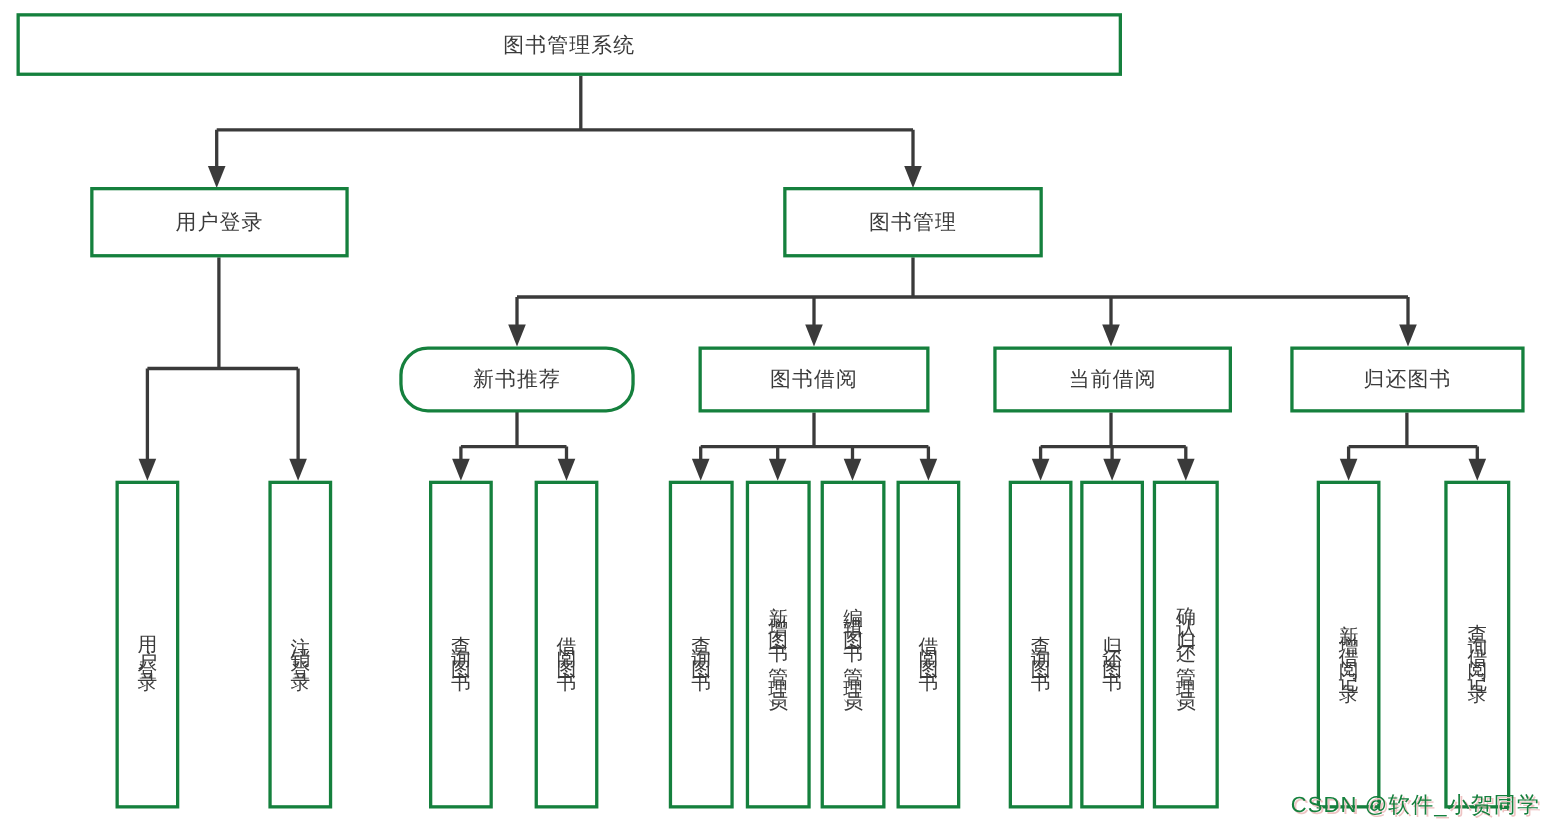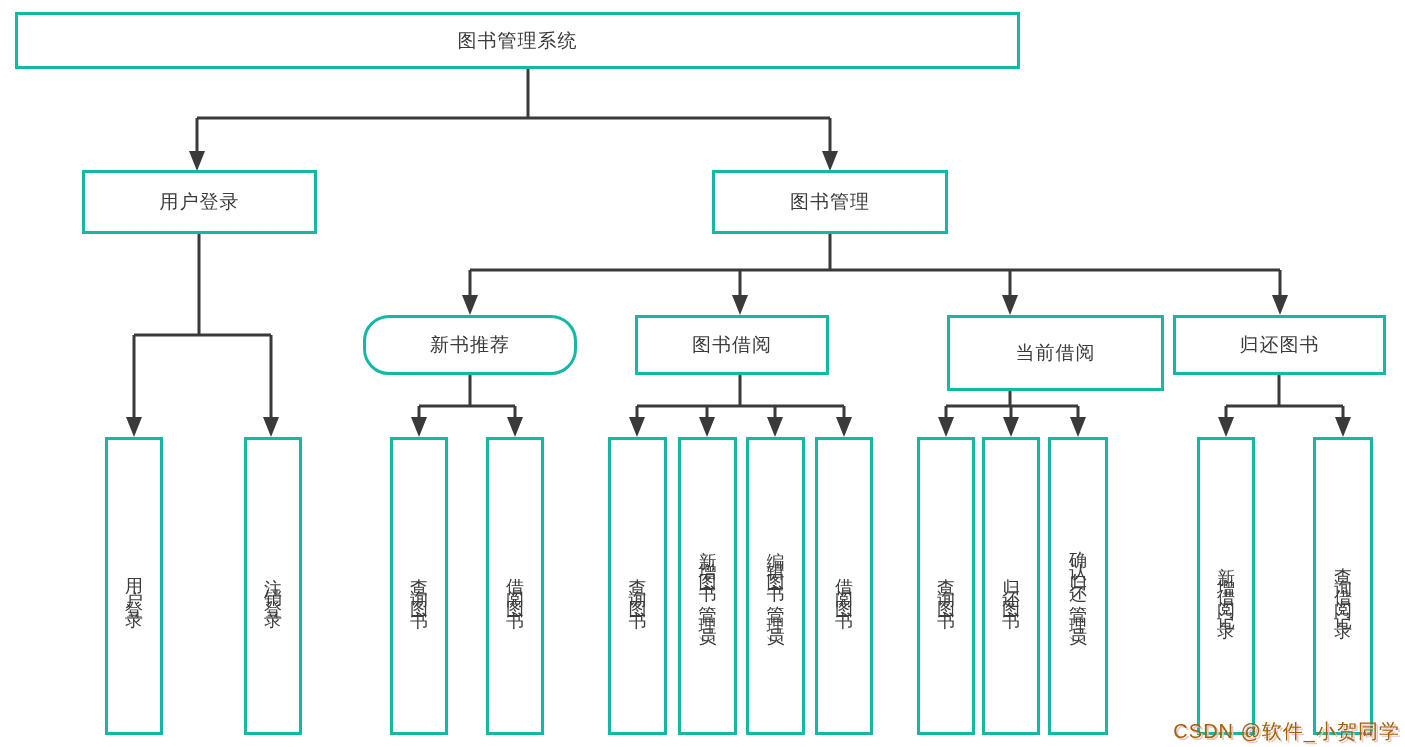--- a/index.html
+++ b/index.html
@@ -8,21 +8,21 @@
     width:1405px;height:747px;
     background:#ffffff;
     overflow:hidden;
     font-family:"Liberation Sans", sans-serif;
   }
   svg.wires{position:absolute;left:0;top:0;z-index:1;}
   .box{
     position:absolute;
     box-sizing:border-box;
     background:#ffffff;
-    border:3px solid #14b8a6;
+    border:3px solid #15803d;
     display:flex;
     align-items:center;
     justify-content:center;
     color:#3b3b3b;
     z-index:2;
   }
   .hbox{font-size:19px;letter-spacing:1px;white-space:nowrap;}
   .vbox .vtext{
     writing-mode:vertical-rl;
     text-orientation:mixed;
@@ -30,21 +30,21 @@
     letter-spacing:11px;
     line-height:1;
     white-space:nowrap;
   }
   .watermark{
     position:absolute;
     right:5px;bottom:2px;
     z-index:6;
     font-size:20px;
     letter-spacing:1px;
-    color:#a16207;
+    color:#15803d;
     text-shadow:2px 2px 0 #eec3c3;
     white-space:nowrap;
   }
 </style>
 </head>
 <body>
 
 <div class="canvas">
 
   <svg class="wires" width="1405" height="747" viewBox="0 0 1405 747" fill="none" stroke="#3a3a3a" stroke-width="3">
@@ -104,24 +104,24 @@
   <div class="box hbox" style="left:82px;top:170px;width:235px;height:64px;">
     <span>用户登录</span>
   </div>
   <div class="box hbox" style="left:712px;top:170px;width:236px;height:64px;">
     <span>图书管理</span>
   </div>
 
   <div class="box hbox" style="left:363px;top:315px;width:214px;height:60px;border-radius:26px;">
     <span>新书推荐</span>
   </div>
-  <div class="box hbox" style="left:635px;top:315px;width:194px;height:60px;">
+  <div class="box hbox" style="left:635px;top:315px;width:210px;height:60px;">
     <span>图书借阅</span>
   </div>
-  <div class="box hbox" style="left:903px;top:315px;width:217px;height:76px;margin-left:44px;">
+  <div class="box hbox" style="left:903px;top:315px;width:217px;height:60px;">
     <span>当前借阅</span>
   </div>
   <div class="box hbox" style="left:1173px;top:315px;width:213px;height:60px;">
     <span>归还图书</span>
   </div>
 
   <div class="box vbox" style="left:105px;top:437px;width:58px;height:298px;">
     <span class="vtext">用户登录</span>
   </div>
   <div class="box vbox" style="left:244px;top:437px;width:58px;height:298px;">

